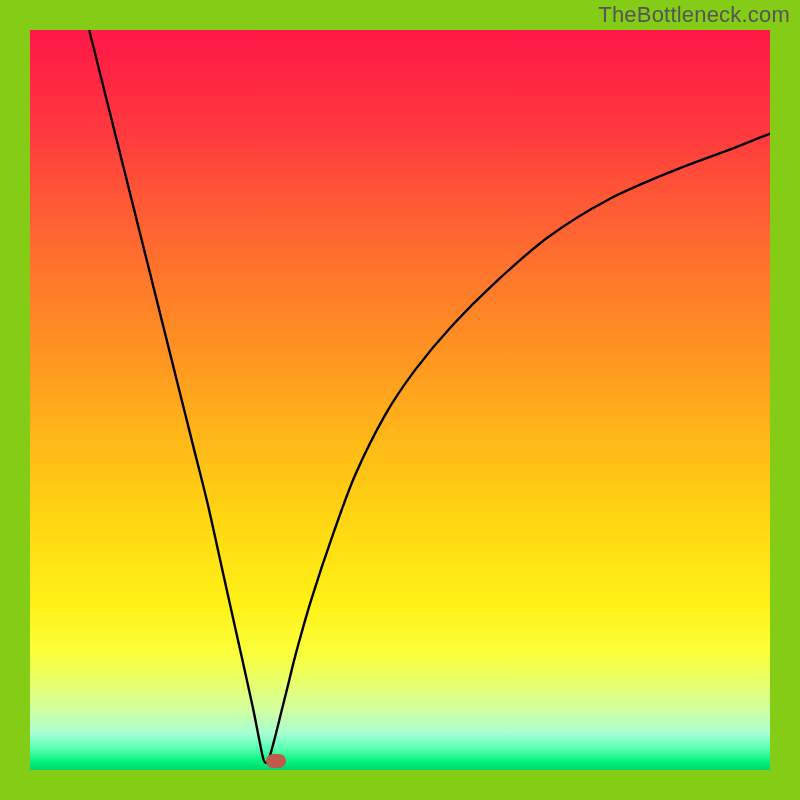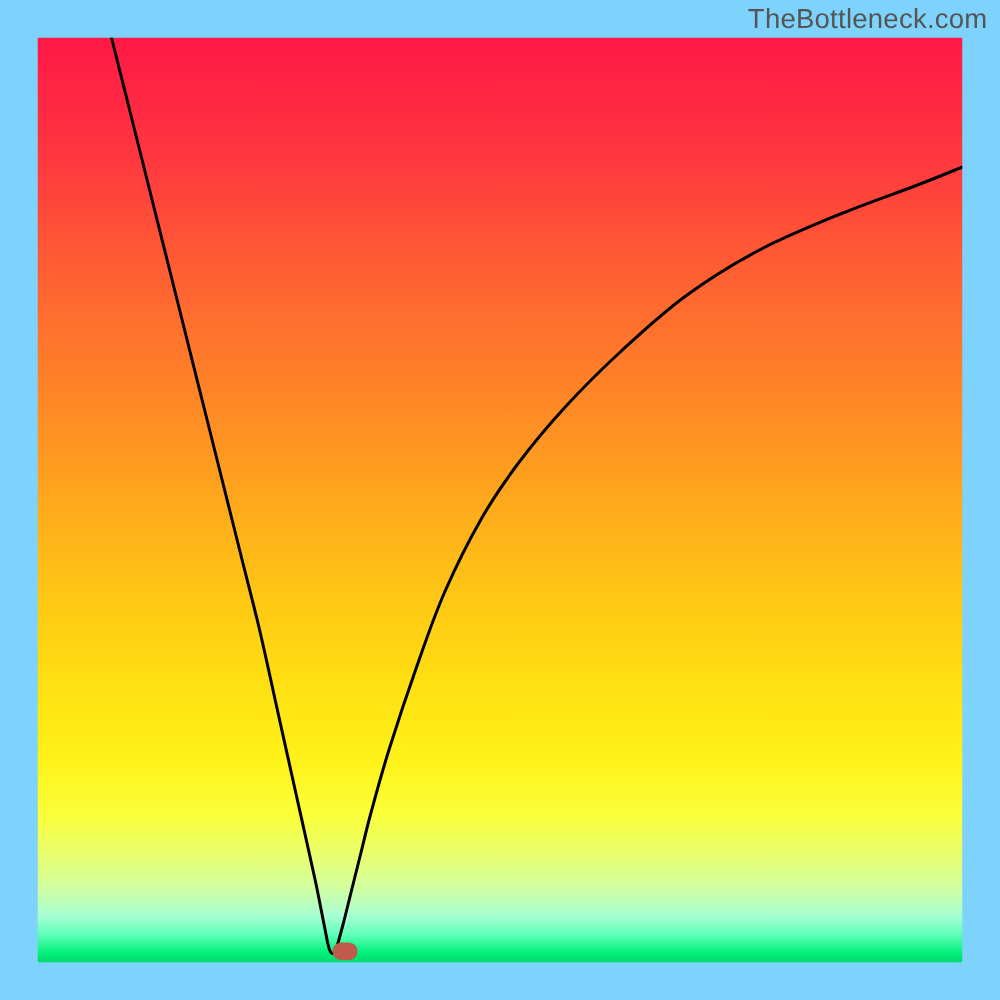--- a/index.html
+++ b/index.html
@@ -8,21 +8,21 @@
     width: 800px;
     height: 800px;
     overflow: hidden;
     font-family: Arial, Helvetica, sans-serif;
     background: #000;
   }
   .frame {
     position: relative;
     width: 800px;
     height: 800px;
-    background: #7dd3fc;
+    background: #84cc16;
   }
   .watermark {
     position: absolute;
     top: 2px;
     right: 10px;
     color: #555;
     font-size: 22px;
     font-weight: 500;
     letter-spacing: 0.2px;
     z-index: 20;

